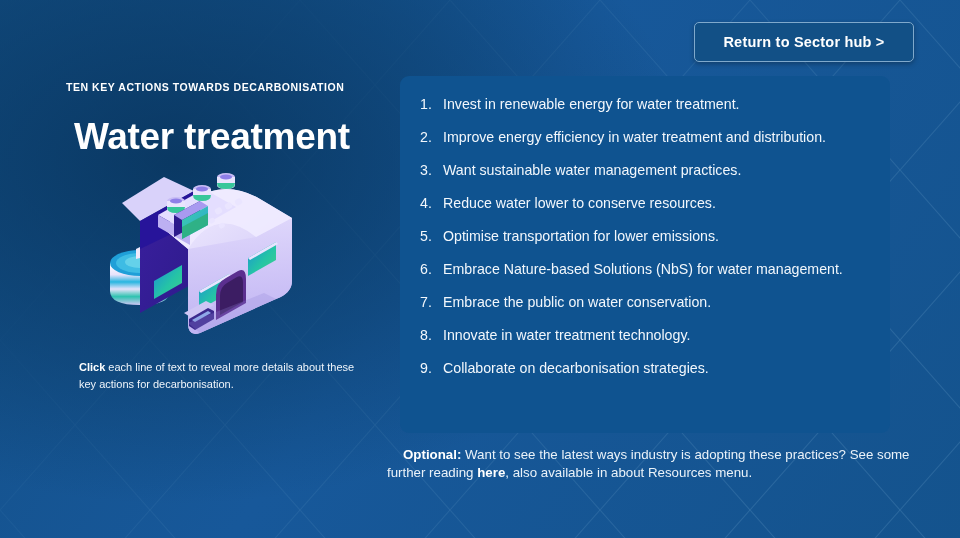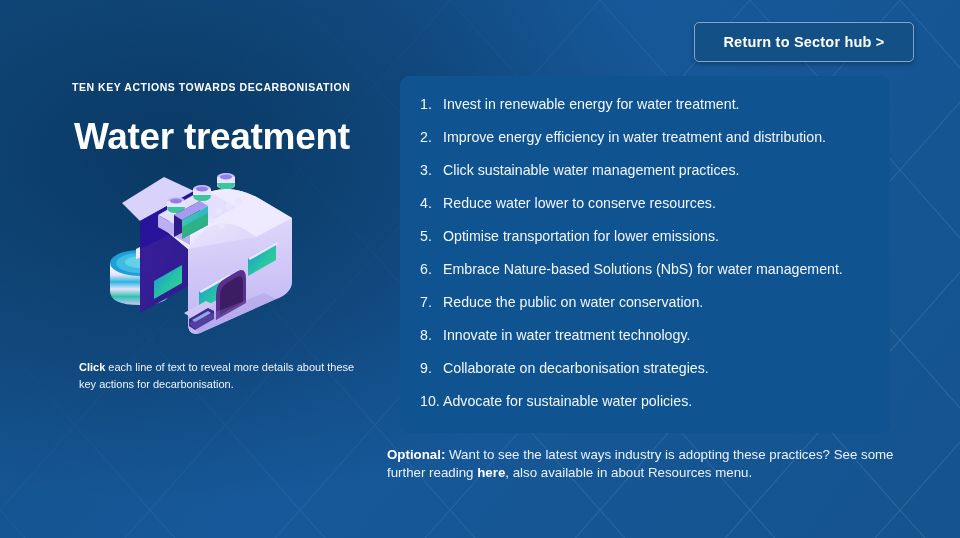--- a/index.html
+++ b/index.html
@@ -55,21 +55,21 @@
     color: #ffffff;
     font-size: 14.5px;
     font-weight: bold;
     letter-spacing: .2px;
     white-space: nowrap;
   }
 
   
   #eyebrow {
     position: absolute;
-    left: 72px;
+    left: 66px;
     top: 81px;
     color: #ffffff;
     font-size: 10.5px;
     font-weight: bold;
     letter-spacing: .55px;
     white-space: nowrap;
   }
   #page-title {
     position: absolute;
     left: 74px;
@@ -134,21 +134,21 @@
 
   #optional-note {
     position: absolute;
     left: 387px;
     top: 446px;
     width: 530px;
     color: #eaf2f9;
     font-size: 13.3px;
     line-height: 17.5px;
   }
-  #optional-note b { color: #ffffff; }
+  #optional-note b { color: #ffffff; margin-left: 16px; }
   #optional-note .lnk { color: #ffffff; font-weight: bold; cursor: pointer; }
 </style>
 </head>
 <body>
 
 <div id="stage">
 
   <svg id="lattice" width="960" height="538" viewBox="0 0 960 538">
     <defs>
       <pattern id="cross" width="150" height="170" patternUnits="userSpaceOnUse">
@@ -297,49 +297,45 @@
         <li>
           <span class="num">1.</span>
           <span class="txt">Invest in renewable energy for water treatment.</span>
         </li>
         <li>
           <span class="num">2.</span>
           <span class="txt">Improve energy efficiency in water treatment and distribution.</span>
         </li>
         <li>
           <span class="num">3.</span>
-          <span class="txt">Click sustainable water management practices.</span>
+          <span class="txt">Want sustainable water management practices.</span>
         </li>
         <li>
           <span class="num">4.</span>
           <span class="txt">Reduce water lower to conserve resources.</span>
         </li>
         <li>
           <span class="num">5.</span>
           <span class="txt">Optimise transportation for lower emissions.</span>
         </li>
         <li>
           <span class="num">6.</span>
           <span class="txt">Embrace Nature-based Solutions (NbS) for water management.</span>
         </li>
         <li>
           <span class="num">7.</span>
-          <span class="txt">Reduce the public on water conservation.</span>
+          <span class="txt">Embrace the public on water conservation.</span>
         </li>
         <li>
           <span class="num">8.</span>
           <span class="txt">Innovate in water treatment technology.</span>
         </li>
         <li>
           <span class="num">9.</span>
           <span class="txt">Collaborate on decarbonisation strategies.</span>
-        </li>
-        <li>
-          <span class="num">10.</span>
-          <span class="txt">Advocate for sustainable water policies.</span>
         </li>
       </ul>
   </div>
 
   <div id="optional-note">
     <b>Optional:</b><span> Want to see the latest ways industry is adopting these practices? See some further reading </span><span class="lnk">here</span><span>, also available in about Resources menu.</span>
   </div>
 
 </div>
 

